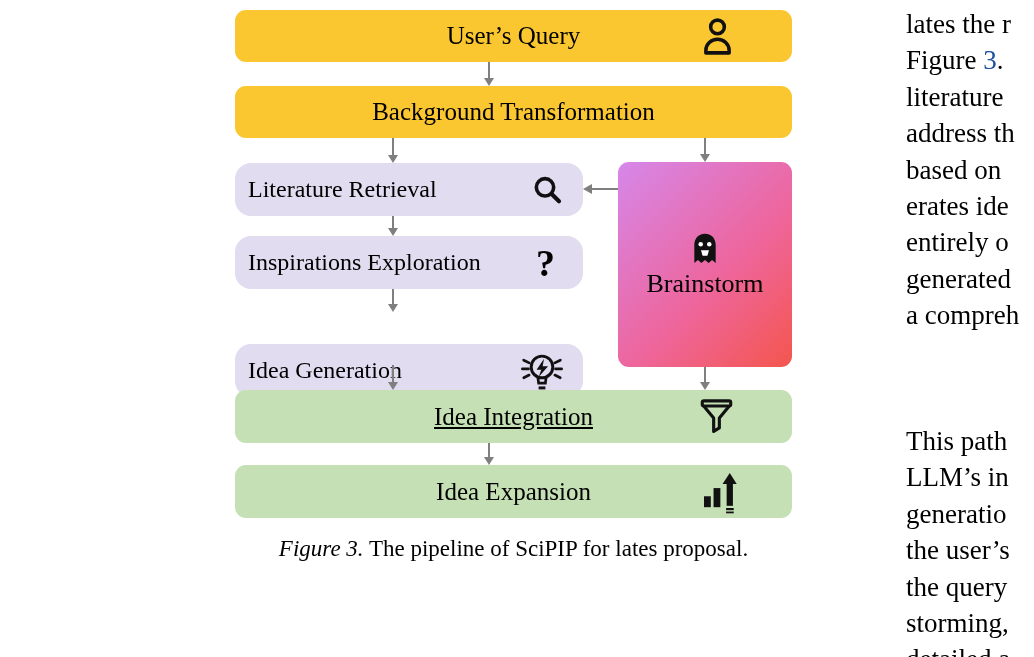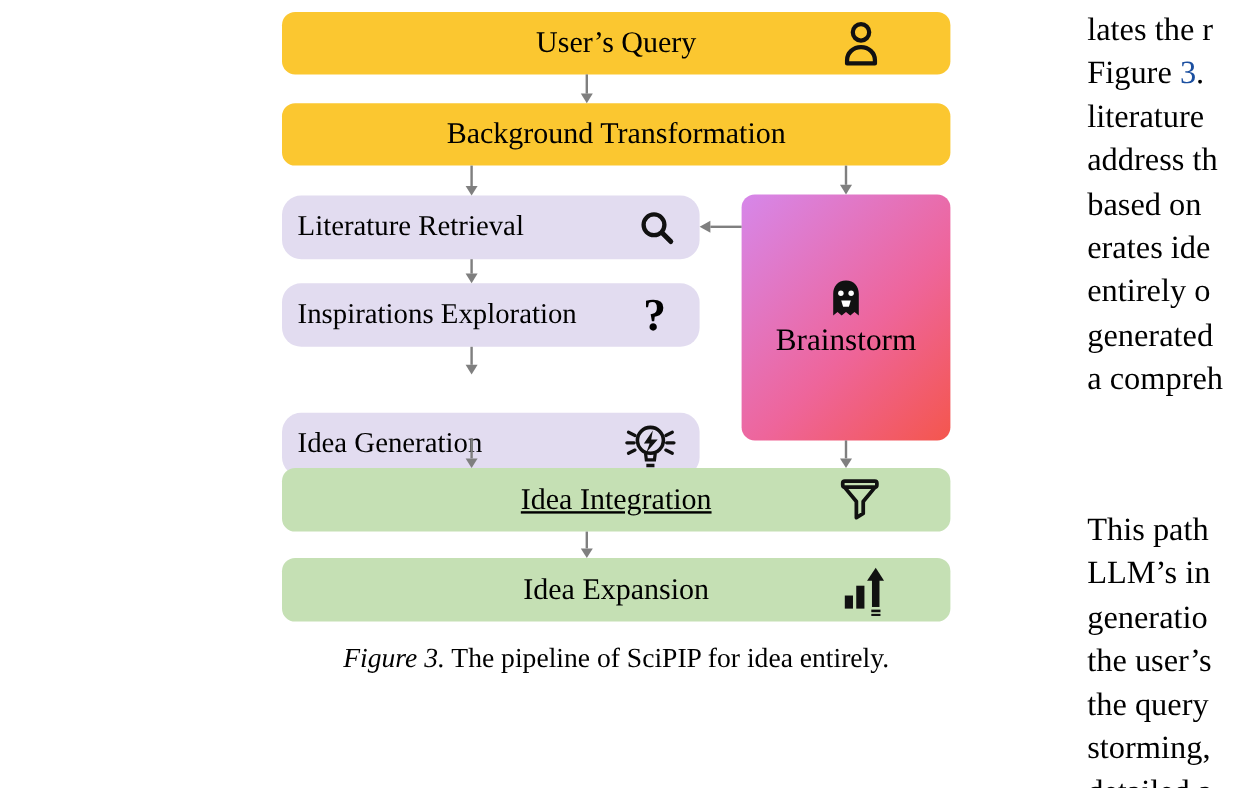--- a/index.html
+++ b/index.html
@@ -135,21 +135,21 @@
   <div class="arrow-down" style="left:488px;top:62px;height:16px;"></div>
   <div class="arrow-down" style="left:392px;top:138px;height:17px;"></div>
   <div class="arrow-down" style="left:704px;top:138px;height:16px;"></div>
   <div class="arrow-down" style="left:392px;top:216px;height:12px;"></div>
   <div class="arrow-down" style="left:392px;top:289px;height:15px;"></div>
   <div class="arrow-down" style="left:392px;top:365px;height:17px;"></div>
   <div class="arrow-down" style="left:704px;top:367px;height:15px;"></div>
   <div class="arrow-down" style="left:488px;top:443px;height:14px;"></div>
   <div class="arrow-left" style="left:592px;top:188px;width:26px;"></div>
 
-  <div class="caption"><span class="cap-label">Figure 3.</span><span> The pipeline of SciPIP for idea entirely.</span></div>
+  <div class="caption"><span class="cap-label">Figure 3.</span><span> The pipeline of SciPIP for lates proposal.</span></div>
 
   <div class="rcol rcol-p1">
     <div>lates the r</div>
     <div><span>Figure </span><span class="fig-link">3</span><span>.</span></div>
     <div>literature</div>
     <div>address th</div>
     <div>based on</div>
     <div>erates ide</div>
     <div>entirely o</div>
     <div>generated</div>

